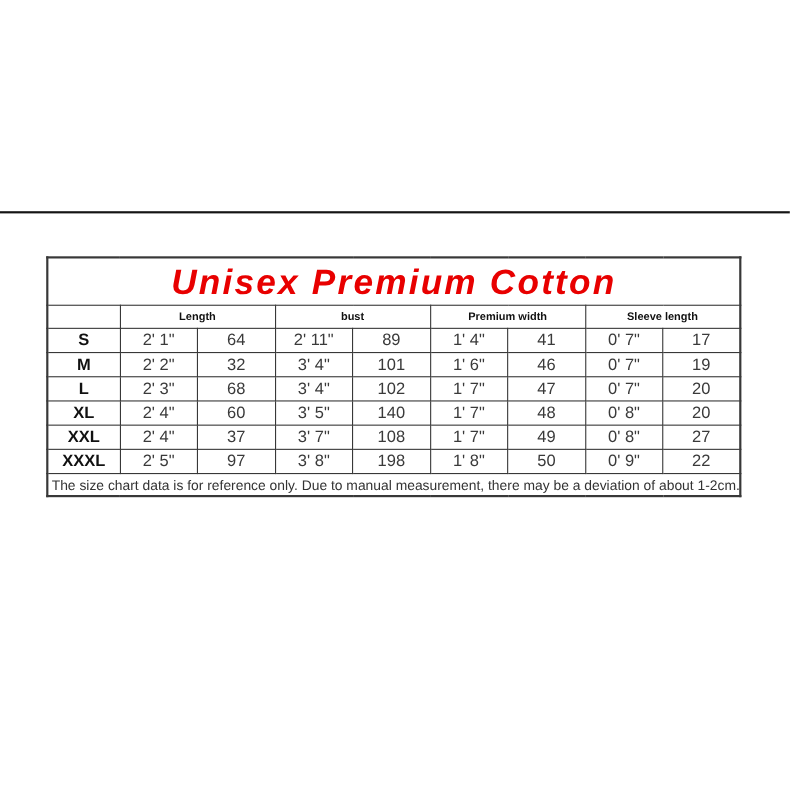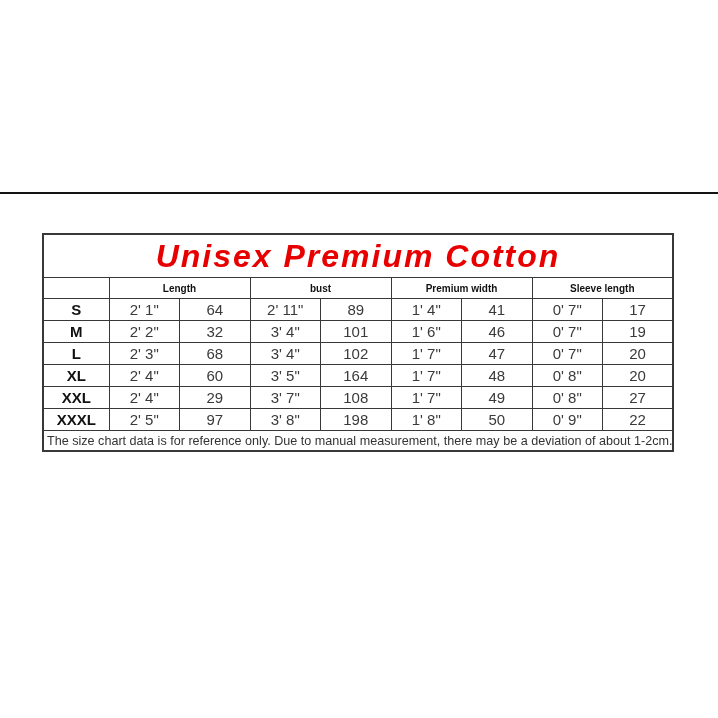--- a/index.html
+++ b/index.html
@@ -148,30 +148,30 @@
           <td class="size-value">1' 7"</td>
           <td class="size-value">47</td>
           <td class="size-value">0' 7"</td>
           <td class="size-value">20</td>
         </tr>
         <tr>
           <th class="size-label">XL</th>
           <td class="size-value">2' 4"</td>
           <td class="size-value">60</td>
           <td class="size-value">3' 5"</td>
-          <td class="size-value">164</td>
+          <td class="size-value">140</td>
           <td class="size-value">1' 7"</td>
           <td class="size-value">48</td>
           <td class="size-value">0' 8"</td>
           <td class="size-value">20</td>
         </tr>
         <tr>
           <th class="size-label">XXL</th>
           <td class="size-value">2' 4"</td>
-          <td class="size-value">29</td>
+          <td class="size-value">37</td>
           <td class="size-value">3' 7"</td>
           <td class="size-value">108</td>
           <td class="size-value">1' 7"</td>
           <td class="size-value">49</td>
           <td class="size-value">0' 8"</td>
           <td class="size-value">27</td>
         </tr>
         <tr>
           <th class="size-label">XXXL</th>
           <td class="size-value">2' 5"</td>

